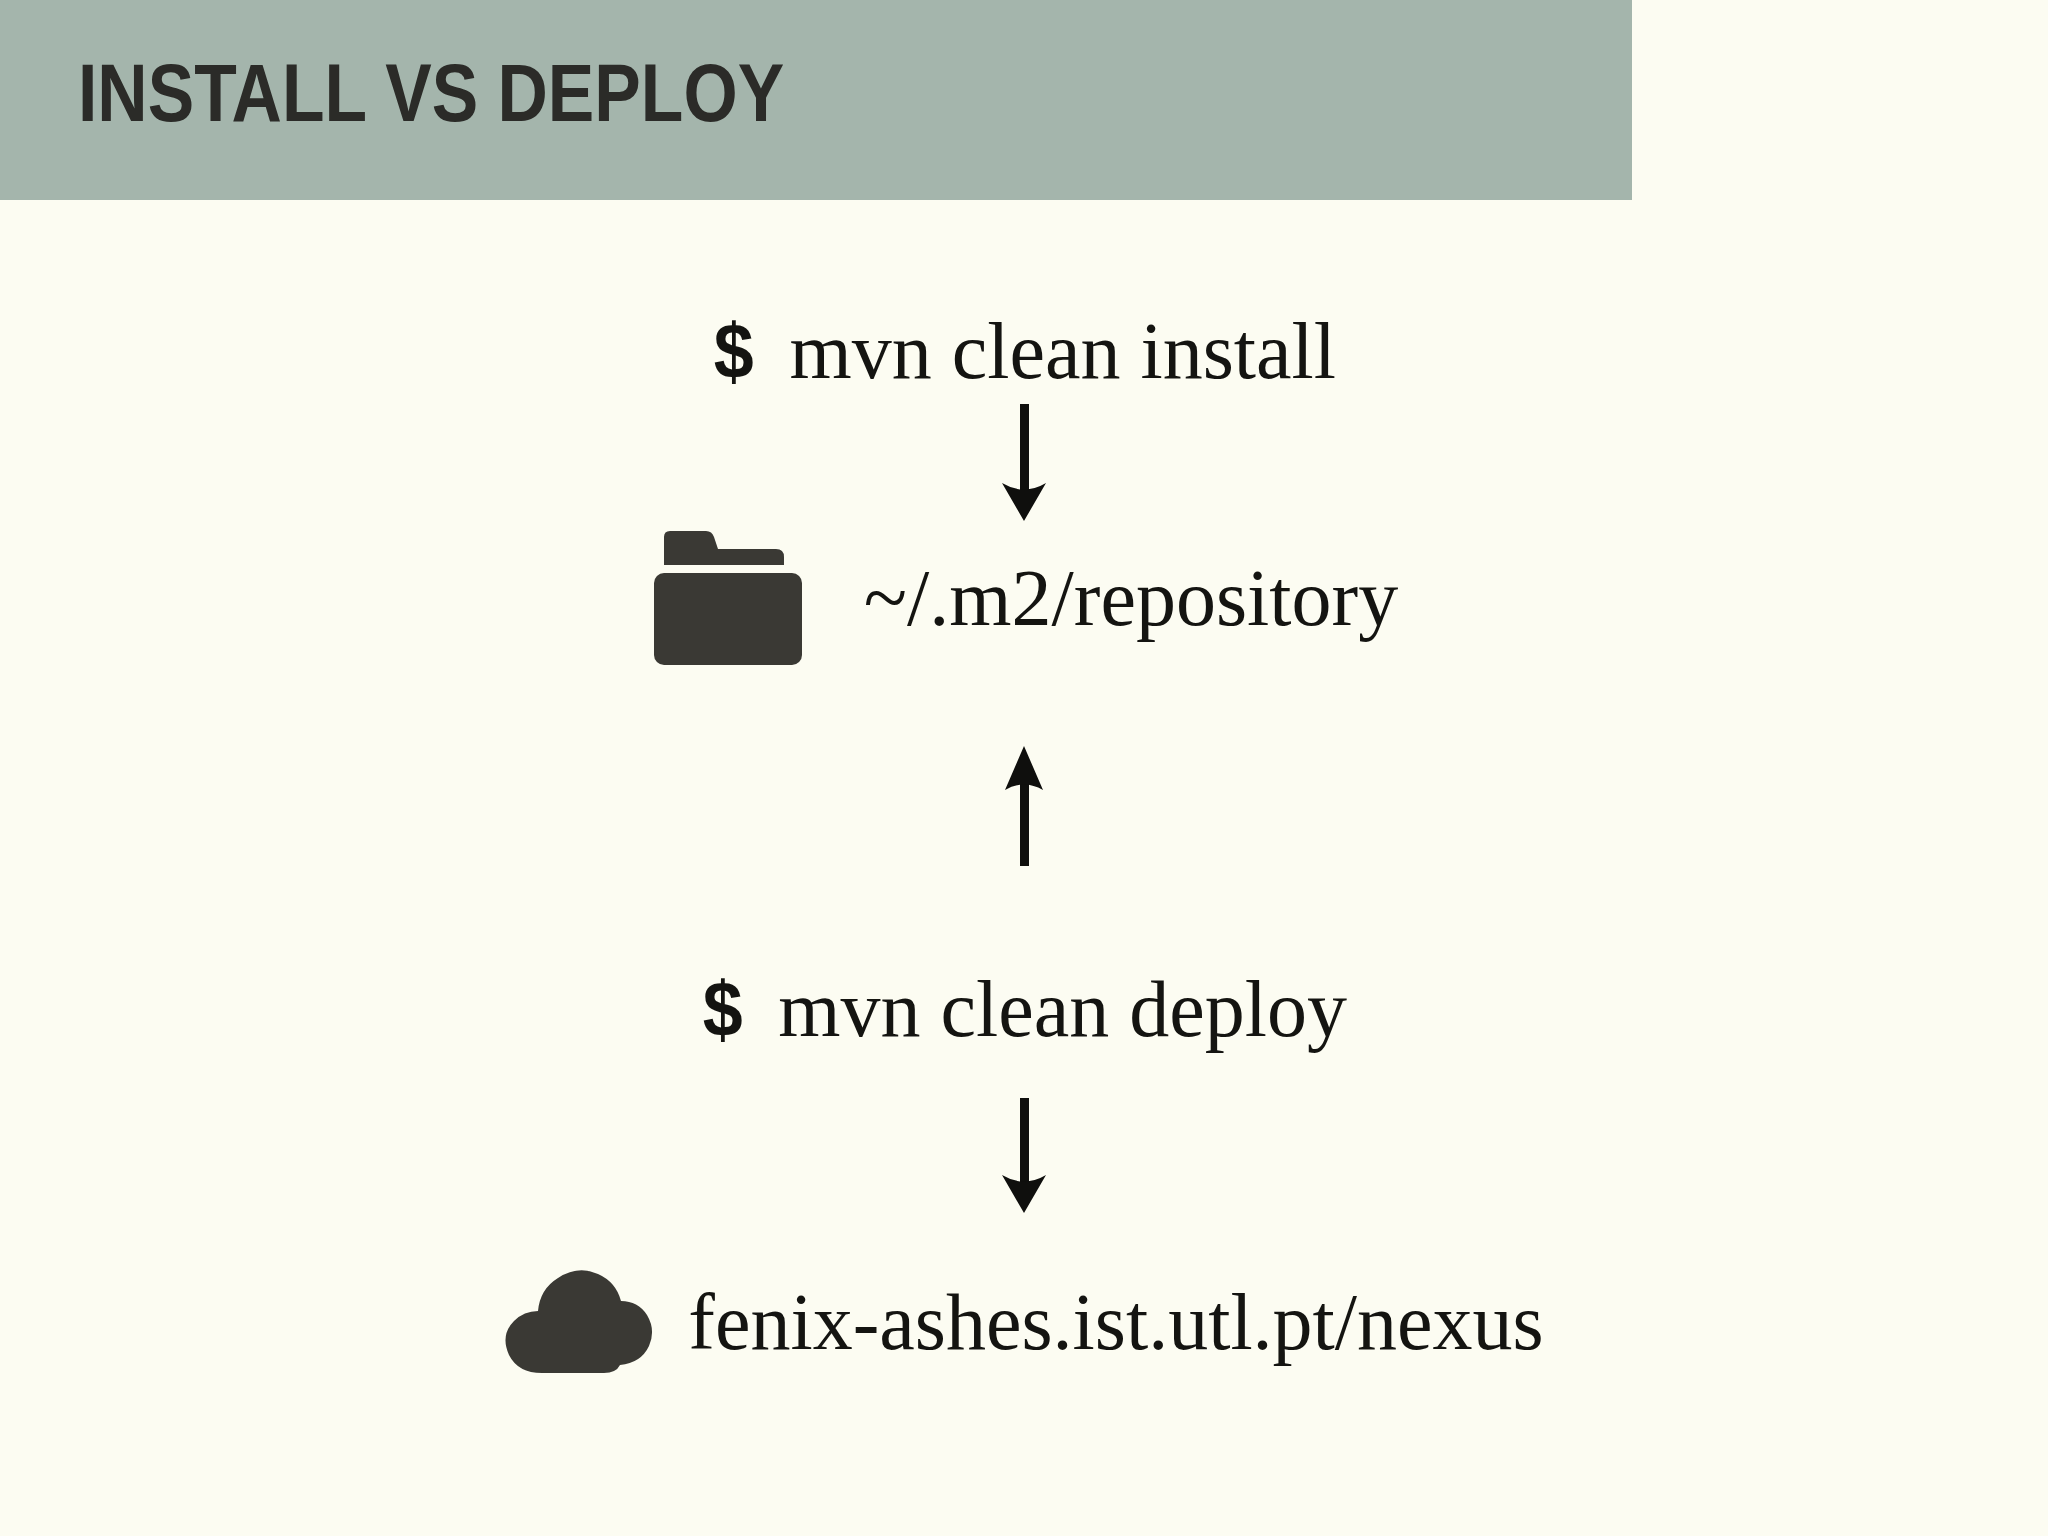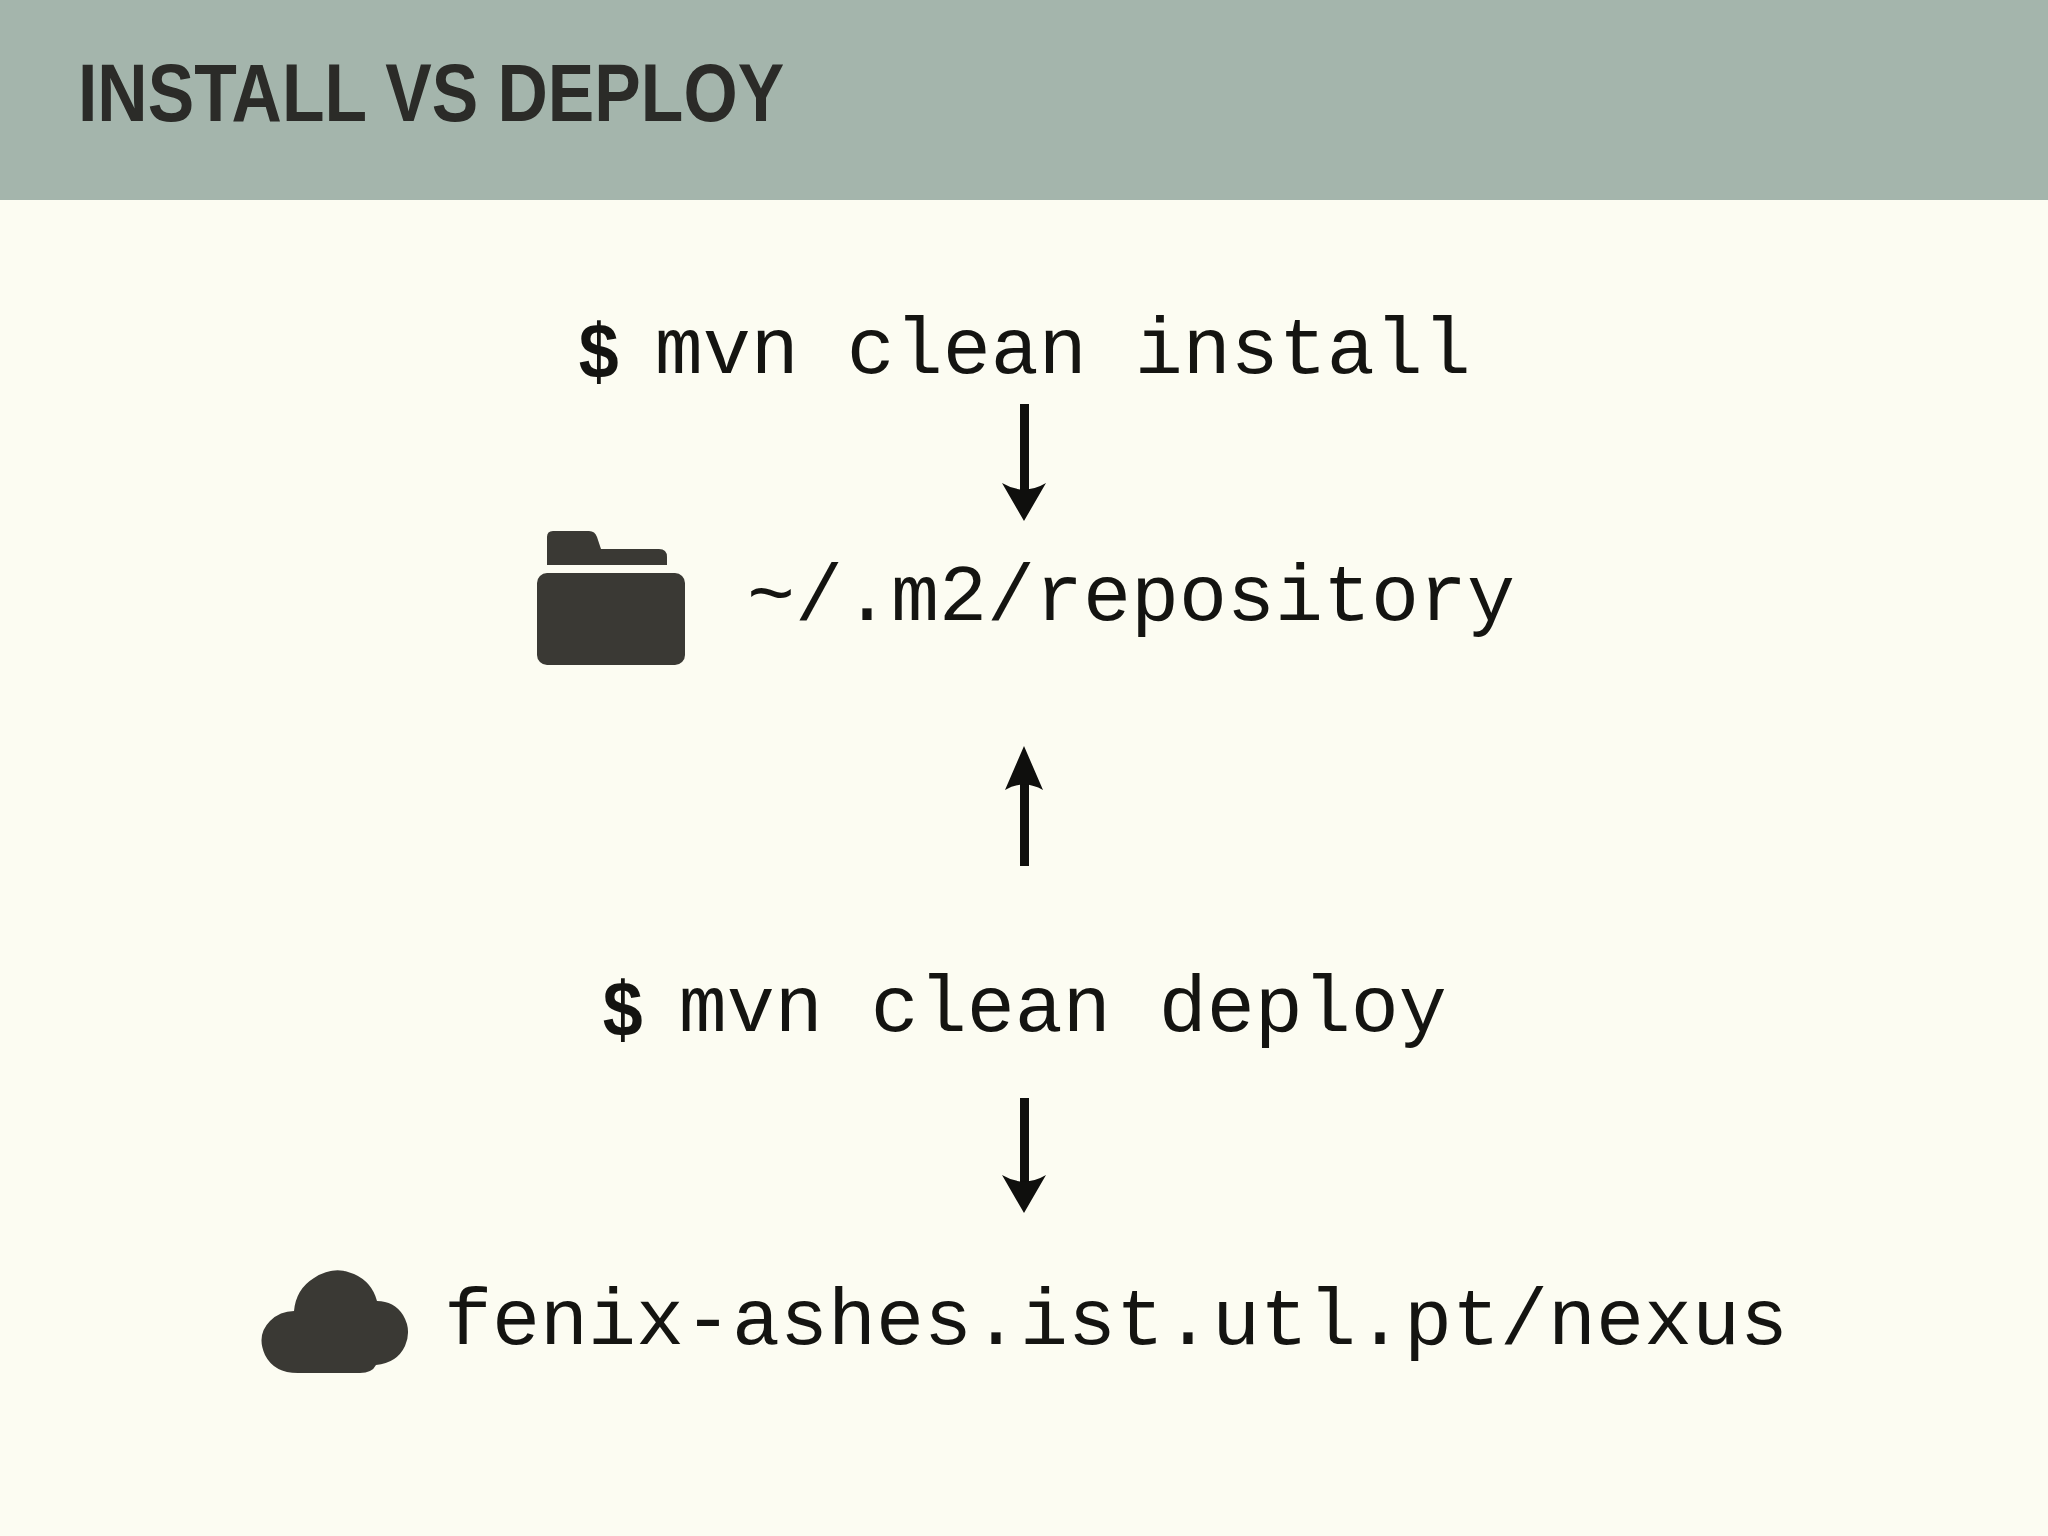--- a/index.html
+++ b/index.html
@@ -5,39 +5,39 @@
   html,body{margin:0;padding:0;background:#e8e8e4;}
   .slide{
     position:relative;
     width:2048px;height:1536px;
     background:var(--body-bg,#fcfcf2);
     overflow:hidden;
     font-family:"Liberation Sans",sans-serif;
   }
   .header{
     position:absolute;left:0;top:0;
-    width:2048px;height:200px;
+    width:1632px;height:200px;
     background:var(--header-bg,#a4b5ac);
   }
   .header .title{
     position:absolute;left:78px;top:46px;
     font-size:82px;font-weight:700;
     letter-spacing:0px;
     color:var(--title-color,#2b2b28);
     transform:scaleX(0.85);
     transform-origin:left center;
     white-space:nowrap;
   }
   .row{
     position:absolute;left:0;width:2048px;
     display:flex;align-items:center;justify-content:center;
     white-space:nowrap;
   }
   .mono{
-    font-family:Liberation Mono, monospace;
+    font-family:Liberation Serif, serif;
     font-size:80px;
     color:var(--text-color,#141411);
     letter-spacing:0px;
   }
   .prompt{
     font-family:"Liberation Sans",sans-serif;
     font-weight:800;
     font-size:78px;
     color:var(--text-color,#141411);
     margin-right:34px;

